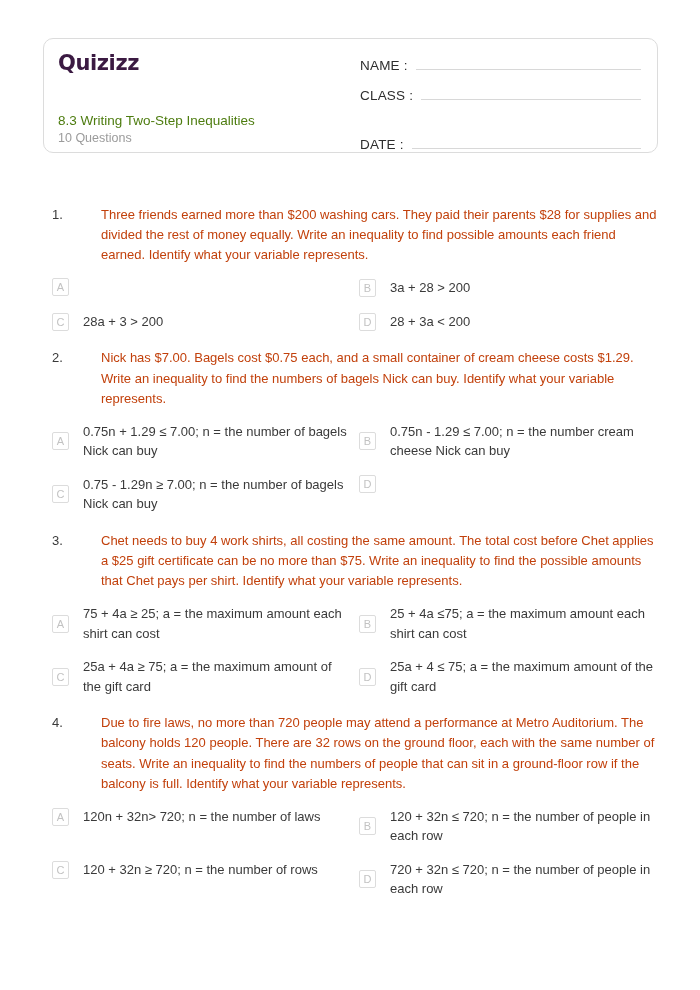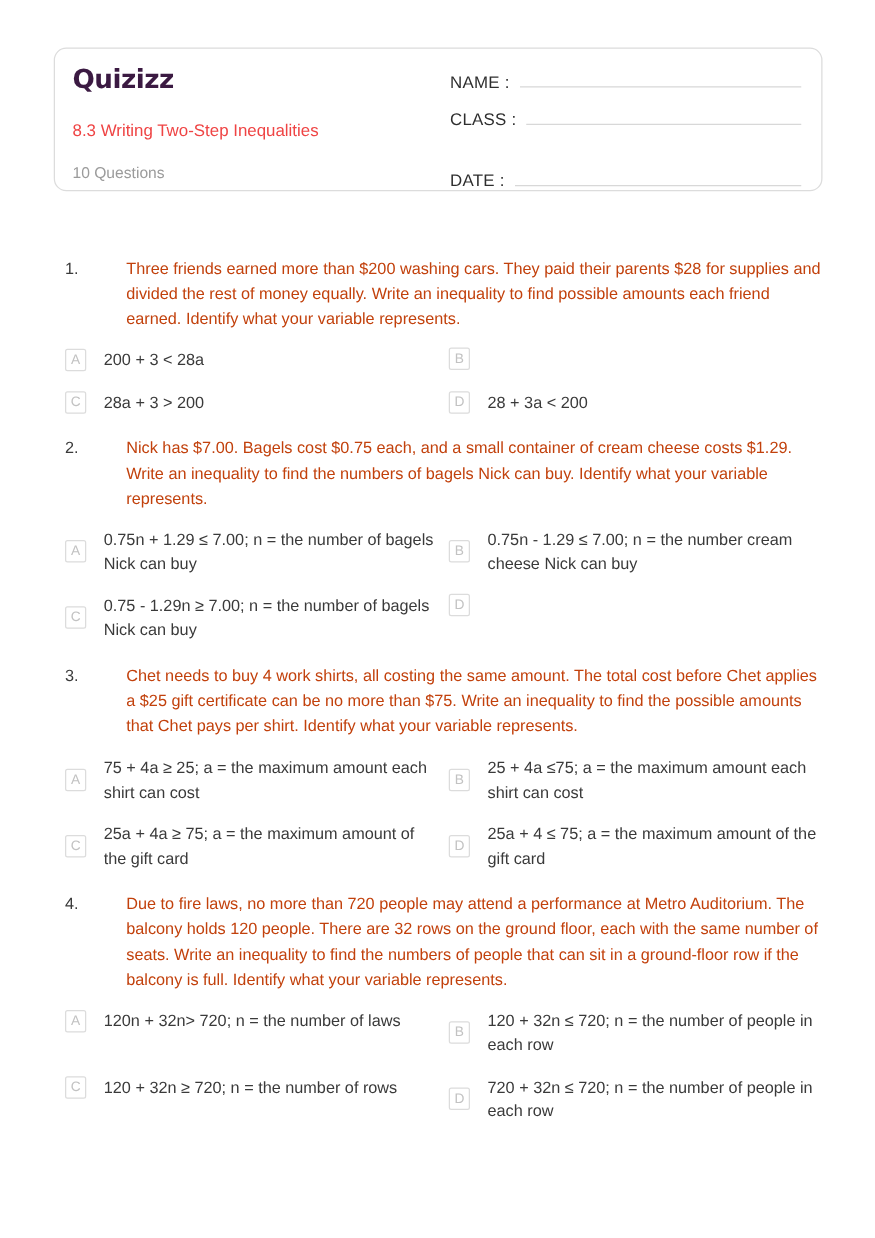--- a/index.html
+++ b/index.html
@@ -45,23 +45,23 @@
     font-family: "DejaVu Sans", sans-serif;
     font-size: 21px;
     font-weight: bold;
     letter-spacing: -0.4px;
     color: #3b1a42;
     line-height: 1;
   }
   .quiz-title {
     position: absolute;
     left: 14px;
-    top: 58px;
+    top: 74px;
     font-size: 13.5px;
-    color: #ef4444;
+    color: #4d7c0f;
     line-height: 1.25;
     white-space: nowrap;
   }
   .quiz-subtitle {
     position: absolute;
     left: 14px;
     top: 92px;
     font-size: 12.5px;
     color: #9b9b9b;
     line-height: 1.25;
@@ -209,24 +209,24 @@
 
     <div class="question-block">
       <div class="q-head">
         <div class="q-num">1.</div>
         <div class="q-text">Three friends earned more than $200 washing cars. They paid their parents $28 for supplies and divided the rest of money equally. Write an inequality to find possible amounts each friend earned. Identify what your variable represents.</div>
       </div>
       <div class="options">
         <div class="opt-row">
           <div class="opt-cell nowrap-cell">
             <span class="opt-letter">A</span>
-            <span class="opt-text">200 + 3 &lt; 28a</span>
           </div>
           <div class="opt-cell col-b nowrap-cell">
             <span class="opt-letter">B</span>
+            <span class="opt-text">3a + 28 &gt; 200</span>
           </div>
         </div>
         <div class="opt-row">
           <div class="opt-cell nowrap-cell">
             <span class="opt-letter">C</span>
             <span class="opt-text">28a + 3 &gt; 200</span>
           </div>
           <div class="opt-cell col-b nowrap-cell">
             <span class="opt-letter">D</span>
             <span class="opt-text">28 + 3a &lt; 200</span>

